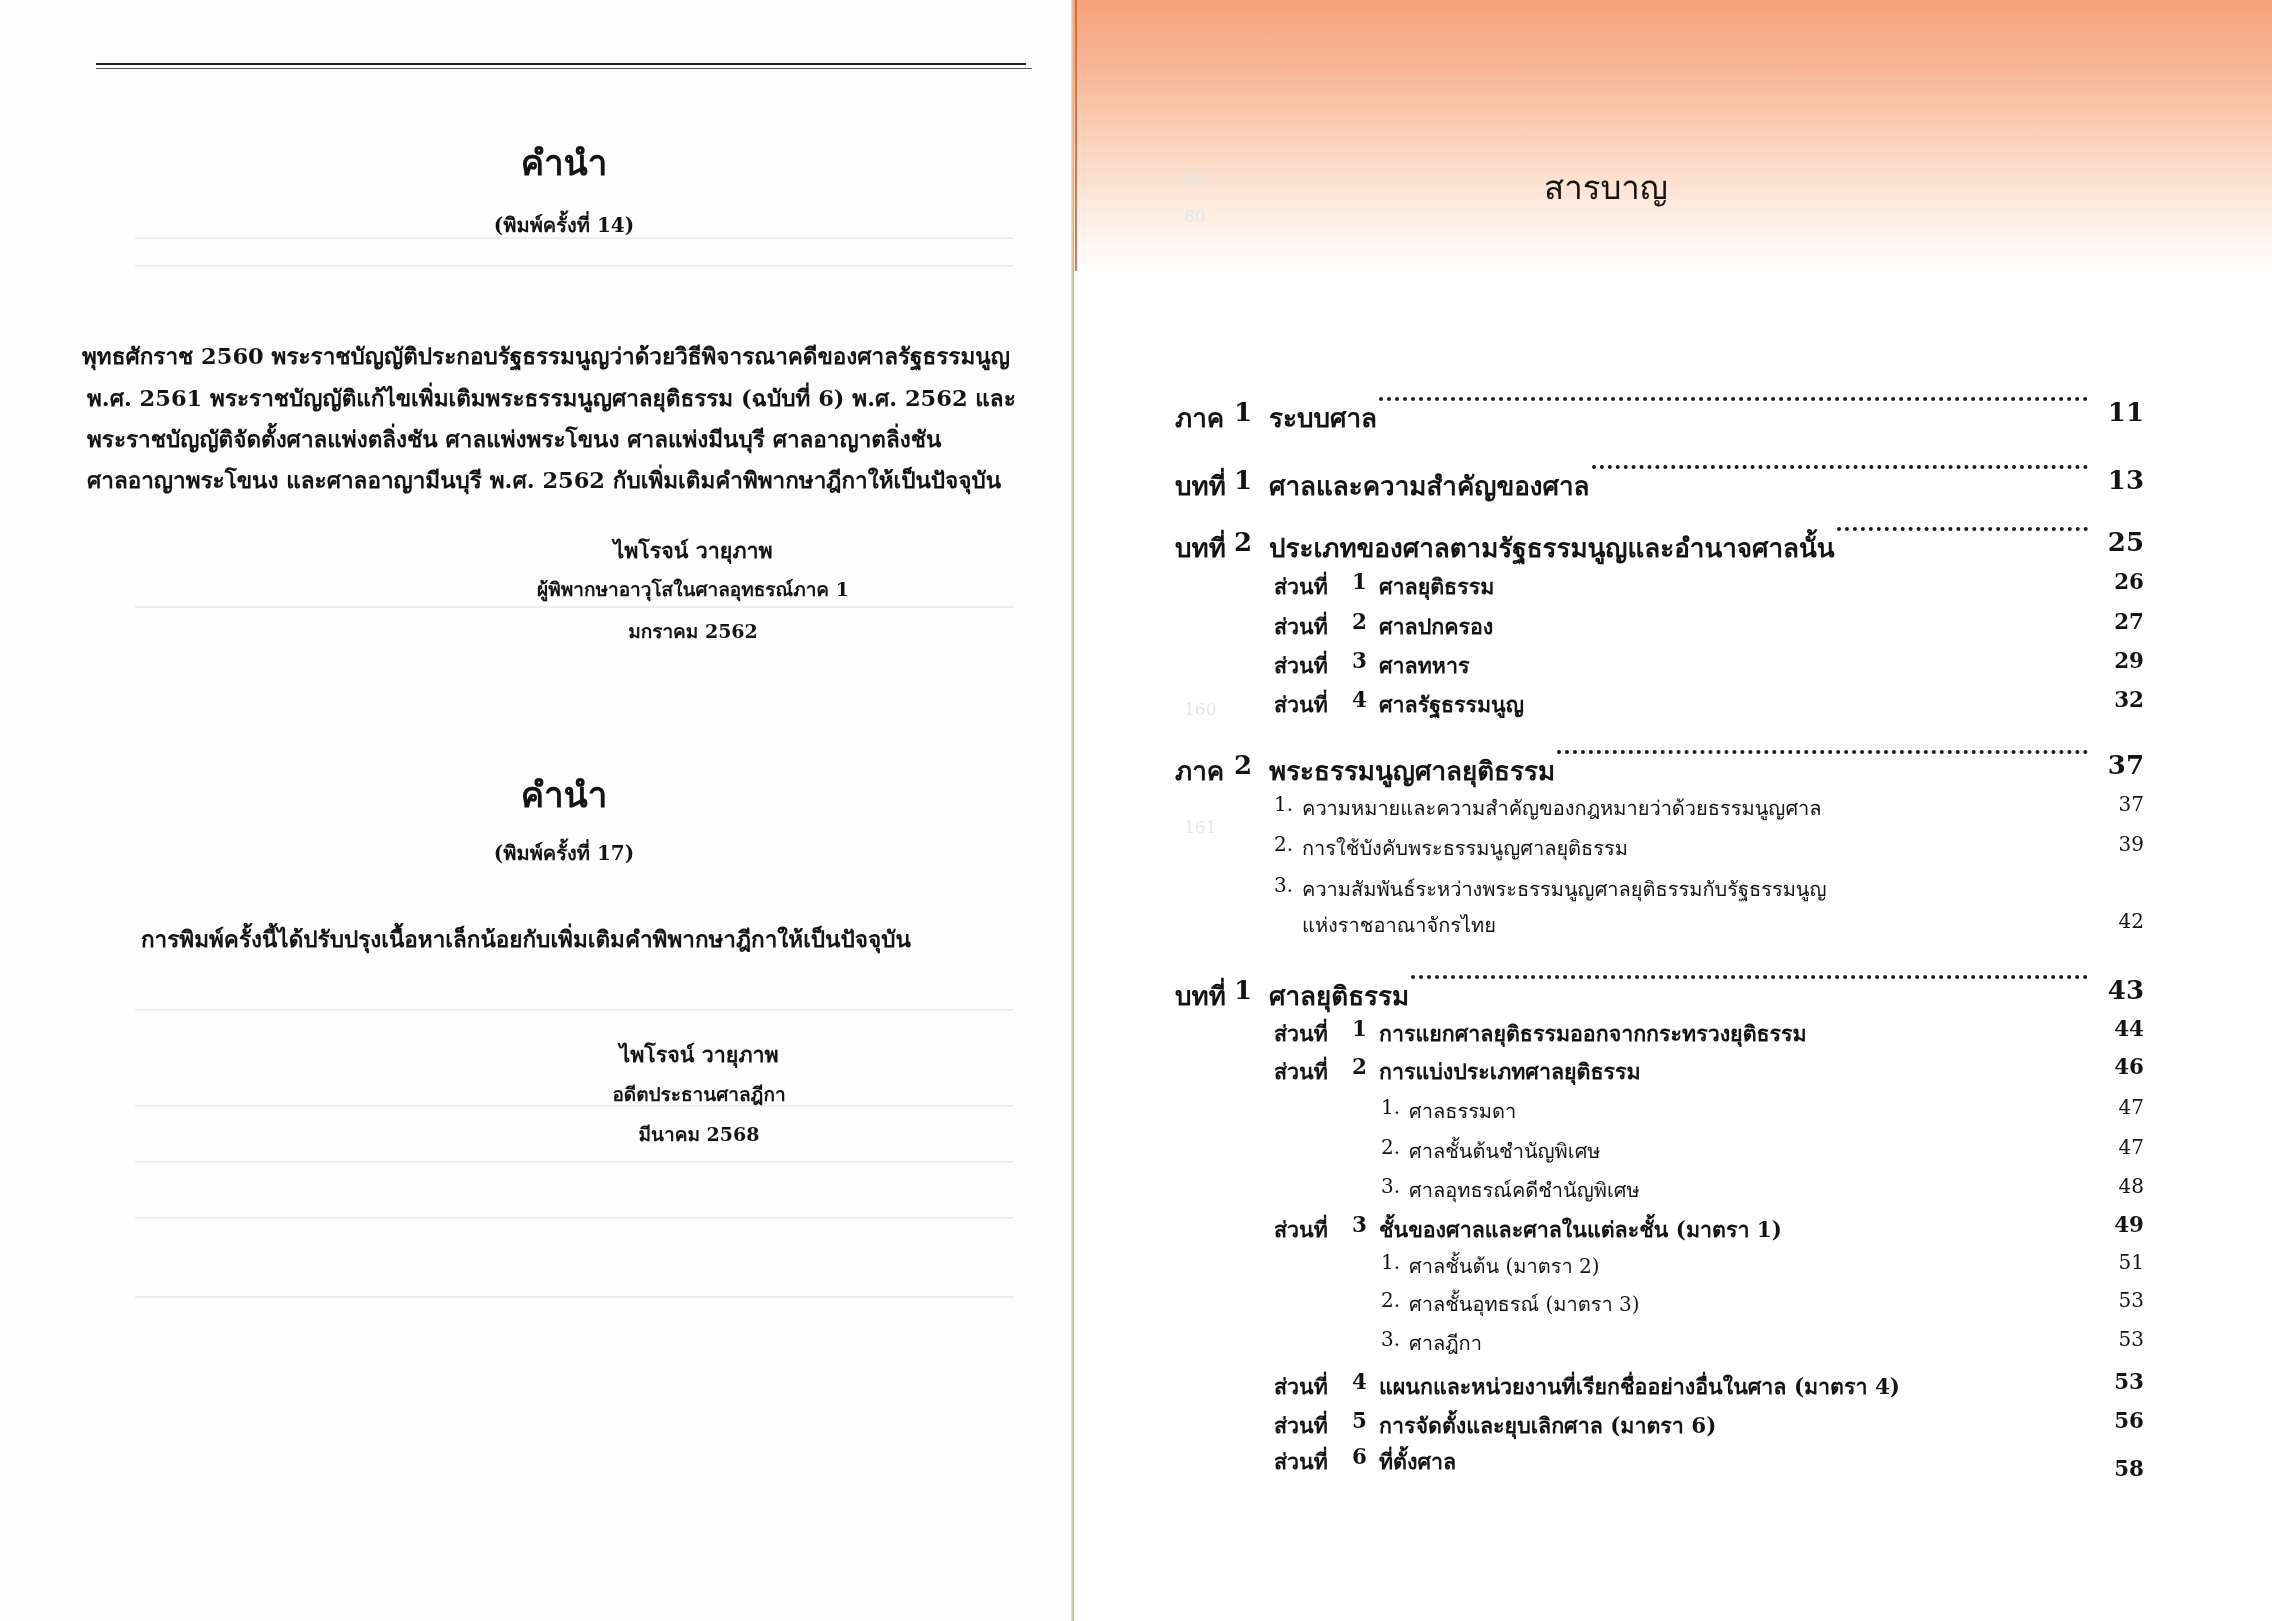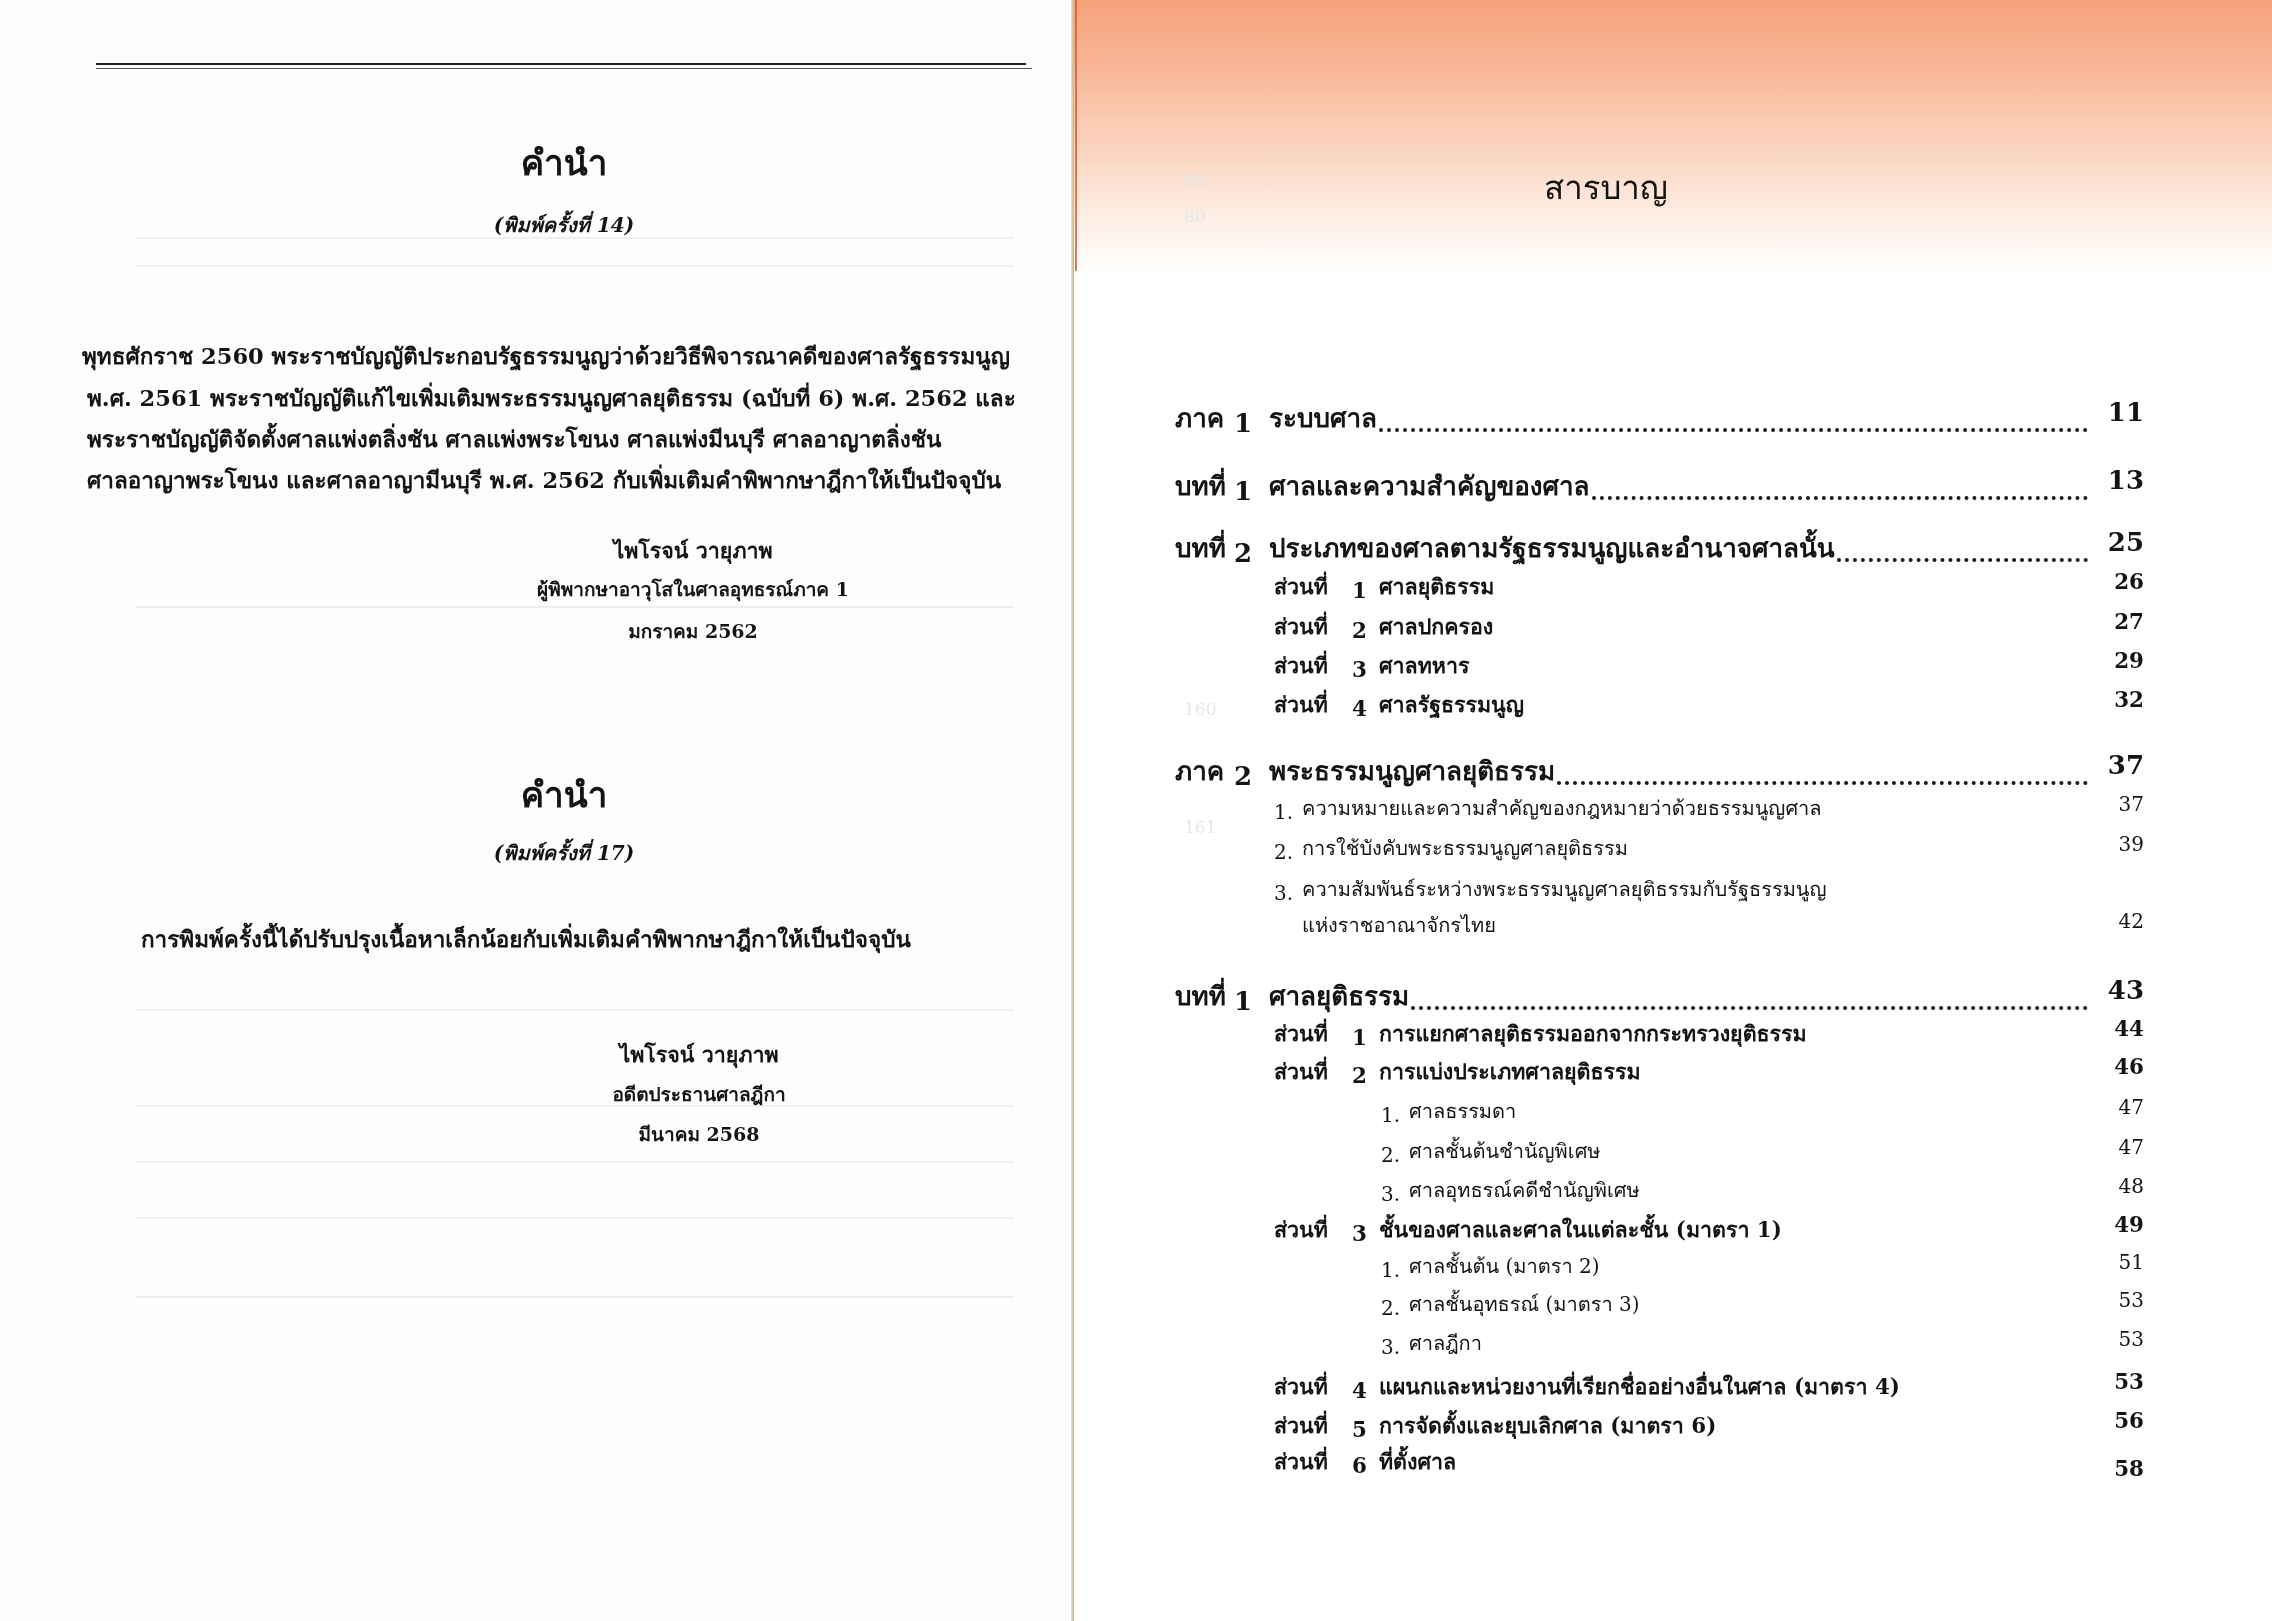--- a/index.html
+++ b/index.html
@@ -26,39 +26,39 @@
     position: absolute; left: 96px; top: 35px; width: 936px;
     font-size: 21.4px; font-weight: bold; white-space: nowrap;
   }
   .running-head .pg { letter-spacing: 2.3px; }
   .running-head .title { margin-left: 12.4px; }
   .head-rule { position: absolute; left: 96px; top: 63px; width: 930px; height: 2.3px; background: #222; }
   .head-rule.thin { top: 68px; height: 0.6px; width: 936px; background: #555; }
 
   .center { position: absolute; text-align: center; left: 96px; width: 936px; }
   .preface-title { font-size: 35px; font-weight: bold; }
-  .preface-edition { font-size: 20px; font-weight: bold; font-style: italic; }
+  .preface-edition { font-size: 20px; font-weight: bold; }
   .para {
     position: absolute; left: 138px; width: 899px;
     font-size: 22.5px; font-weight: bold; line-height: 42px; text-align: justify;
   }
   .sig { position: absolute; text-align: center; font-weight: bold; }
   .sig .name { font-size: 21.4px; }
   .sig .role { font-size: 19px; }
   .sig .date { font-size: 19px; }
 
   
   .bleed { position: absolute; height: 1.7px; background: #eceef2; }
 
   
   .toc-title {
     position: absolute; left: 1544px; top: 161px; font-size: 33px; font-weight: normal;
   }
   .toc-row { position: absolute; left: 1175px; width: 969px; height: 34px; font-weight: bold; }
-  .toc-row .lbl { position: absolute; left: 0; top: 0; white-space: nowrap; display: flex; align-items: flex-end; }
+  .toc-row .lbl { position: absolute; left: 0; top: 0; white-space: nowrap; display: flex; align-items: flex-start; }
   .toc-row .num { position: absolute; right: 0; top: 0; text-align: right; }
   .toc-row.main { font-size: 26px; }
   .toc-row.main .kind { display: inline-block; width: 59px; }
   .toc-row.main .no { display: inline-block; width: 35px; }
   .toc-row.main .lbl { right: 54px; }
   .toc-row.main .dots { flex: 1; border-bottom: 4px dotted #1a1a1a; margin: 0 2.3px 5.6px 2.3px; height: 0; }
   .toc-row.section { font-size: 21.4px; }
   .toc-row.section .lbl { left: 99px; }
   .toc-row.section .kind { display: inline-block; width: 78px; }
   .toc-row.section .no { display: inline-block; width: 27px; }

